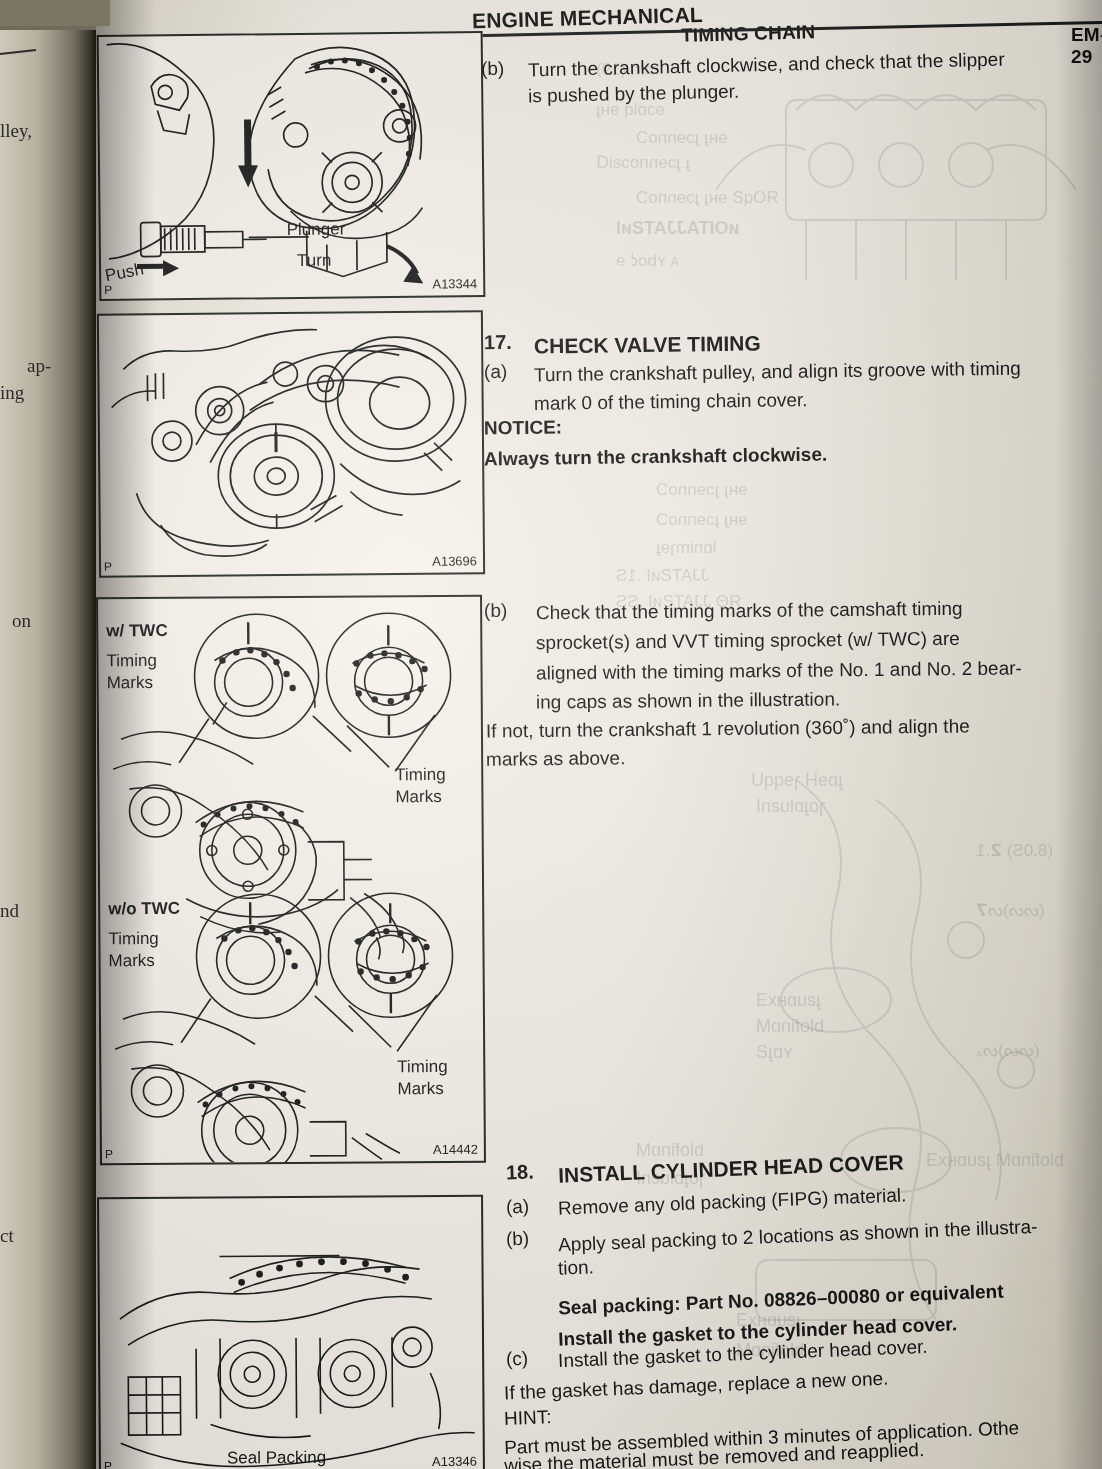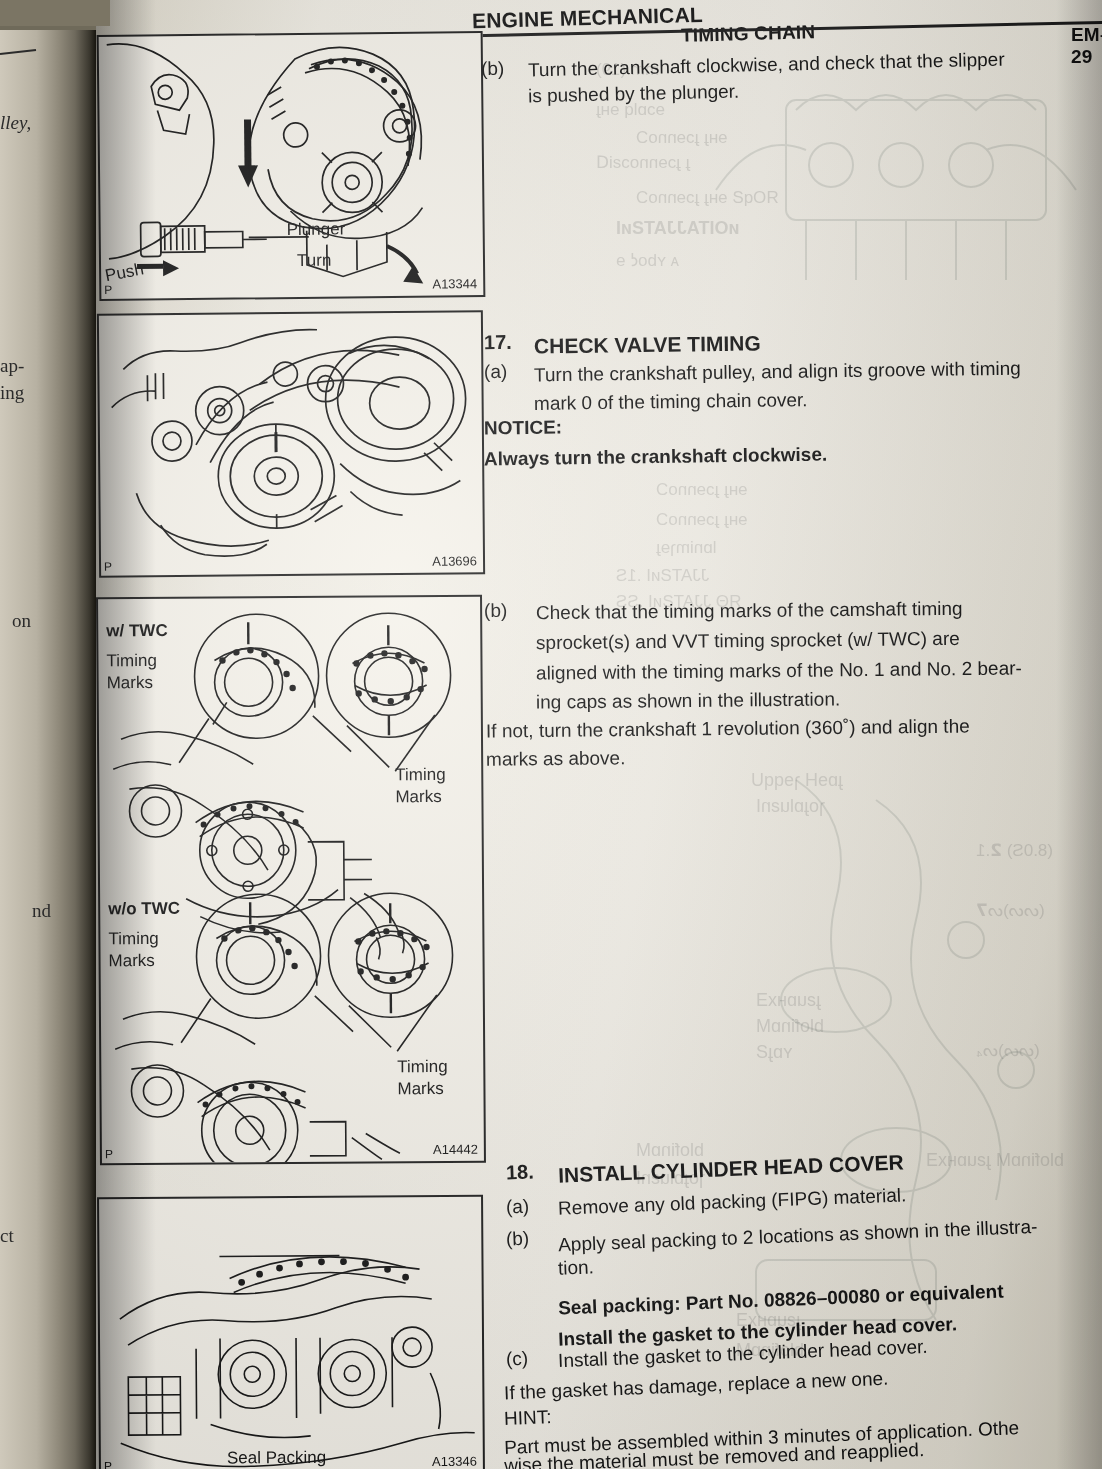--- a/index.html
+++ b/index.html
@@ -497,25 +497,25 @@
 
     <div class="txt" style="left:408px;top:1404px;transform:rotate(-2.2deg);">HINT:</div>
 
     <div class="txt" style="left:408px;top:1424px;transform:rotate(-2.2deg);">Part must be assembled within 3 minutes of application. Othe</div>
     <div class="txt" style="left:408px;top:1444px;transform:rotate(-2.2deg);">wise the material must be removed and reapplied.</div>
 
   </div>
 
   <div class="gutter"></div>
   <div class="gutter-top"></div>
-  <div class="facing-text" style="left:0px;top:112px;font-style:italic;">lley,</div>
-  <div class="facing-text" style="left:0px;top:355px;">ap-</div>
+  <div class="facing-text" style="left:0px;top:120px;">lley,</div>
+  <div class="facing-text" style="left:0px;top:355px;padding-left:27px;">ap-</div>
   <div class="facing-text" style="left:0px;top:382px;">ing</div>
   <div class="facing-text" style="left:12px;top:610px;">on</div>
-  <div class="facing-text" style="left:0px;top:900px;padding-left:32px;">nd</div>
+  <div class="facing-text" style="left:0px;top:900px;">nd</div>
   <div class="facing-text" style="left:0px;top:1225px;">ct</div>
   <svg style="position:absolute;left:0;top:44px;" width="40" height="20">
       <line x1="0" y1="10" x2="36" y2="6" stroke="#2b2b2b" stroke-width="2"></line>
     </svg>
 
   <div style="position:absolute;left:96px;top:0;width:60px;height:1469px;background:linear-gradient(90deg,rgba(0,0,0,0.35),rgba(0,0,0,0));pointer-events:none;"></div>
 
   <div style="position:absolute;right:0;top:0;width:46px;height:1469px;background:linear-gradient(270deg,rgba(0,0,0,0.22),rgba(0,0,0,0));pointer-events:none;"></div>
 
   <div style="position:absolute;left:0;top:0;width:110px;height:26px;background:#7b7564;"></div>

